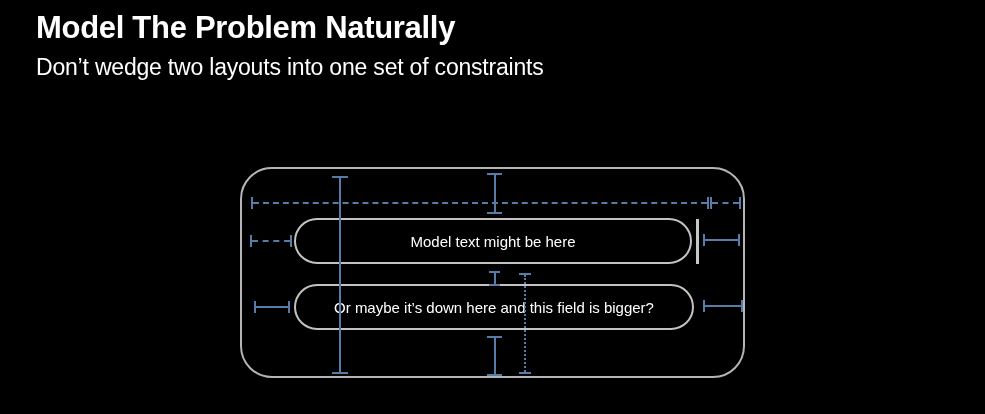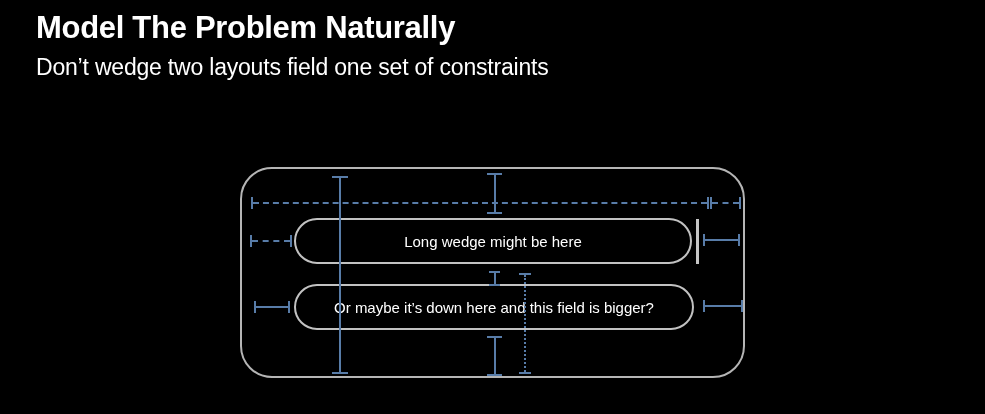--- a/index.html
+++ b/index.html
@@ -69,35 +69,35 @@
   }
   .vbeam.dotted::after{
     width:0;background:none;border-left:2px dotted var(--blue);
   }
   .graybar{background:var(--bar-gray);z-index:2;}
 </style>
 </head>
 <body>
 
 <h1 class="title">Model The Problem Naturally</h1>
-<h2 class="subtitle">Don’t wedge two layouts field one set of constraints</h2>
+<h2 class="subtitle">Don’t wedge two layouts into one set of constraints</h2>
 
 <div class="canvas">
 
   <div class="hbeam dashed" style="left:9px;top:28px;width:454px;height:12px;"></div>
   <div class="hbeam dashed" style="left:468px;top:28px;width:27px;height:12px;"></div>
 
   <div class="vbeam" style="left:245px;top:4px;width:15px;height:37px;"></div>
 
   <div class="vbeam" style="left:90px;top:7px;width:16px;height:194px;"></div>
 
   <div class="hbeam dashed" style="left:8px;top:66px;width:38px;height:12px;"></div>
 
   <div class="field" style="left:52px;top:49px;width:398px;height:46px;">
-    <span>Long wedge might be here</span>
+    <span>Model text might be here</span>
   </div>
 
   <div class="graybar" style="left:454px;top:50px;width:3px;height:45px;"></div>
 
   <div class="hbeam" style="left:461px;top:65px;width:33px;height:12px;"></div>
 
   <div class="vbeam" style="left:247px;top:102px;width:11px;height:11px;"></div>
 
   <div class="vbeam dotted" style="left:277px;top:104px;width:12px;height:97px;"></div>
 

